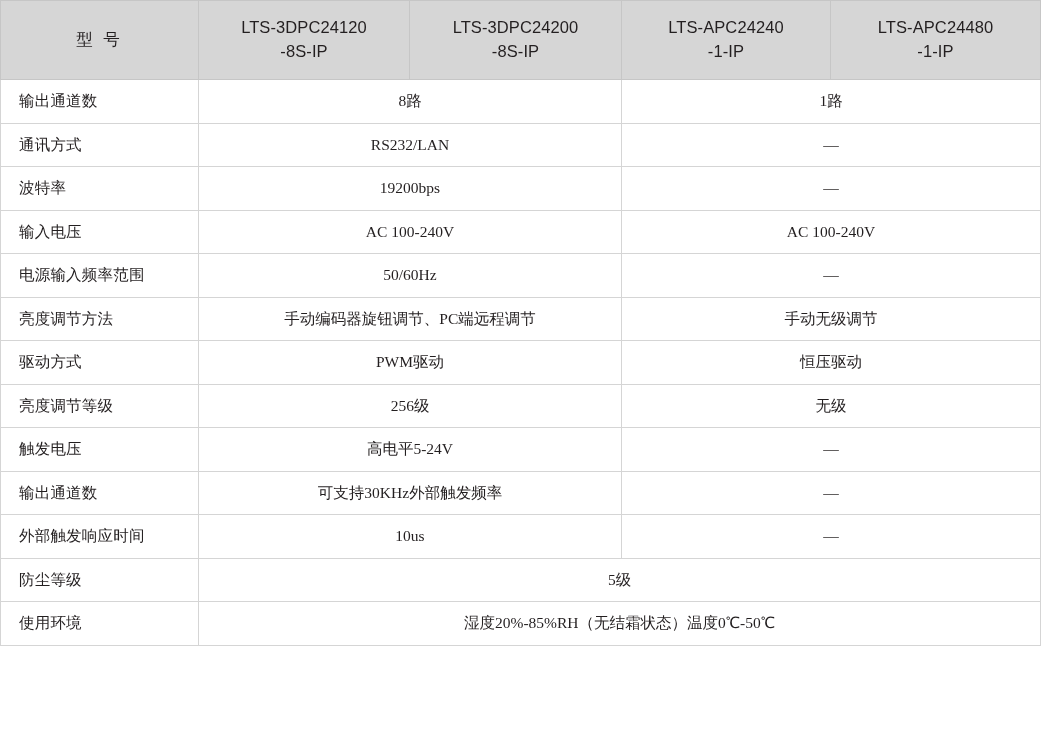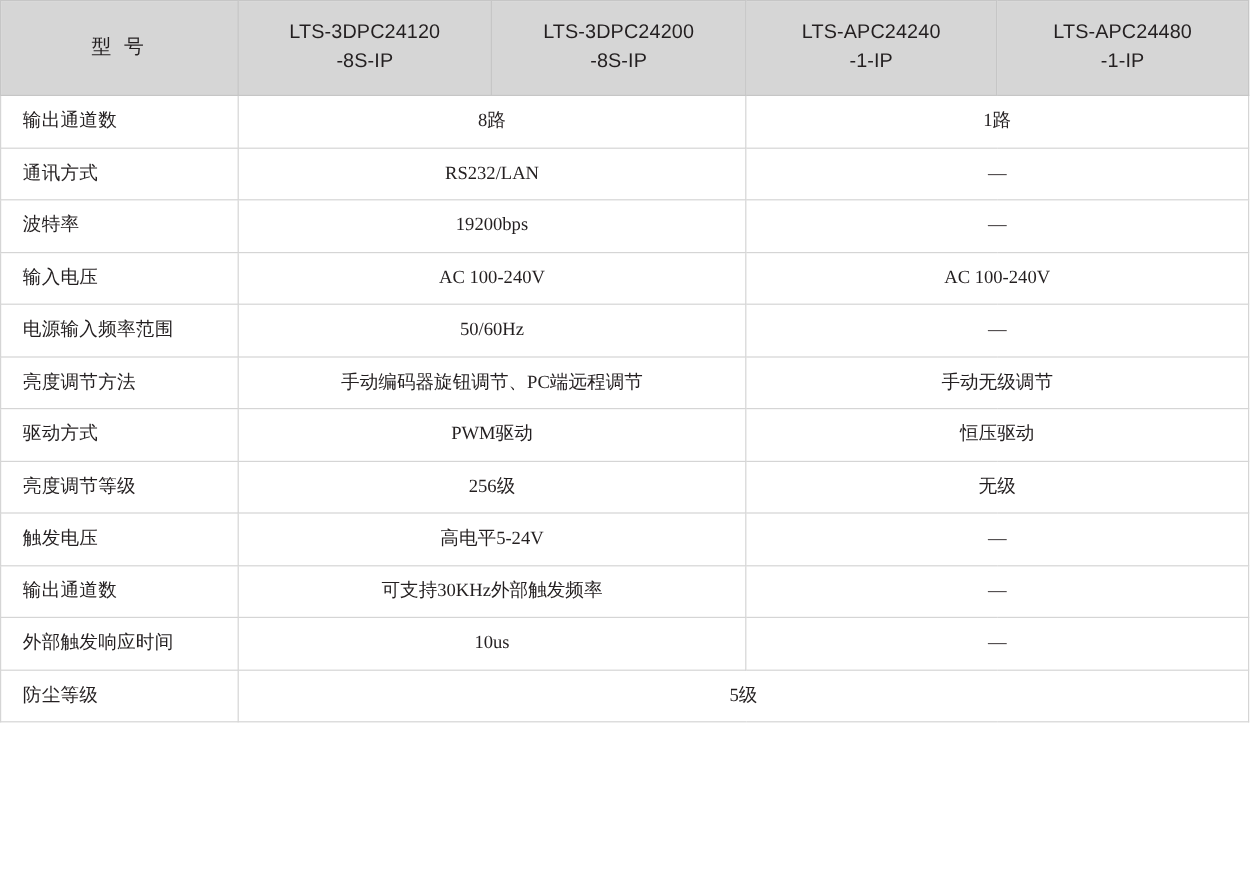--- a/index.html
+++ b/index.html
@@ -151,14 +151,18 @@
     </tr>
     <tr>
       <td class="label-cell">外部触发响应时间</td>
       <td class="val" colspan="2">10us</td>
       <td class="val dash" colspan="2">—</td>
     </tr>
     <tr>
       <td class="label-cell">防尘等级</td>
       <td class="val" colspan="4">5级</td>
     </tr>
+    <tr>
+      <td class="label-cell">使用环境</td>
+      <td class="val" colspan="4">湿度20%-85%RH（无结霜状态）温度0℃-50℃</td>
+    </tr>
   </tbody>
 </table>
 
 </body></html>

